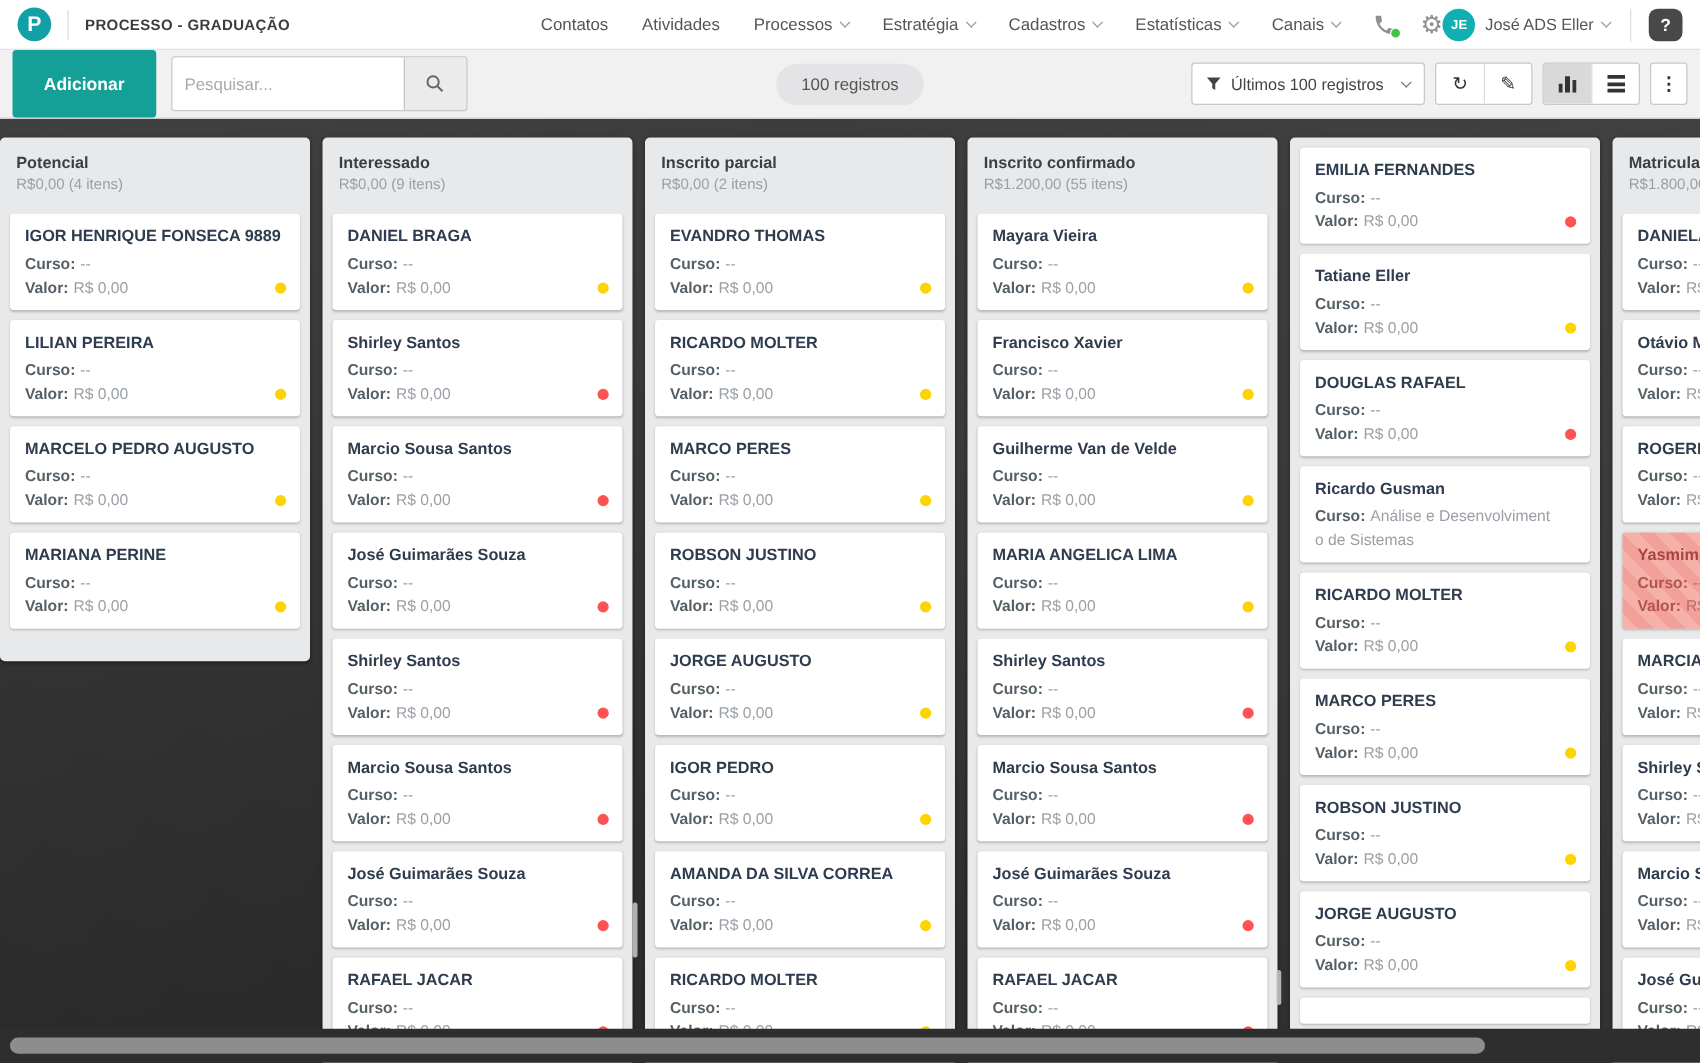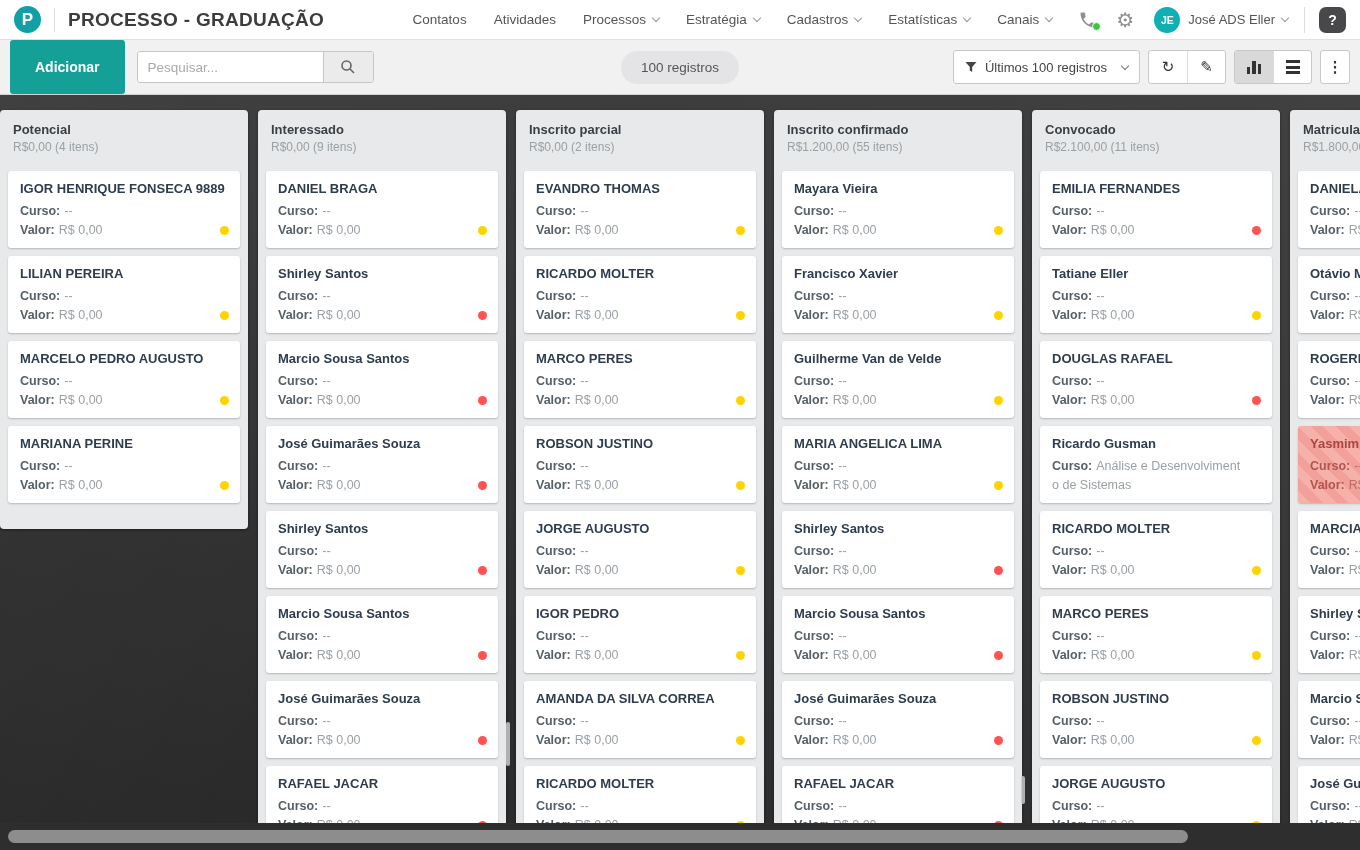--- a/index.html
+++ b/index.html
@@ -4,45 +4,45 @@
 <style>
   * { margin:0; padding:0; box-sizing:border-box; }
   html,body { width:1360px; height:850px; overflow:hidden; font-family:"Liberation Sans", sans-serif; background:#333; }
 
   
   .header { position:absolute; top:0; left:0; width:1360px; height:40px; background:#fff;
             border-bottom:1px solid #e0e0e0; display:flex; align-items:center; padding:0 14px; z-index:30; }
   .logo { width:27px; height:27px; border-radius:50%; background:#12a0a6; color:#fff; font-weight:bold;
           font-size:17px; display:flex; align-items:center; justify-content:center; }
   .logo-sep { width:1px; height:24px; background:#ddd; margin:0 13px; }
-  .app-title { font-size:19px; font-weight:bold; color:#3c3c3c; letter-spacing:.3px; }
+  .app-title { font-size:12px; font-weight:bold; color:#3c3c3c; letter-spacing:.3px; }
   .nav { margin-left:auto; display:flex; align-items:center; gap:27px; }
   .nav-item { font-size:13.5px; color:#555; cursor:pointer; display:flex; align-items:center; white-space:nowrap; }
   .caret { width:6px; height:6px; border-right:1.6px solid #999; border-bottom:1.6px solid #999;
            transform:rotate(45deg); display:inline-block; margin-left:7px; margin-top:-3px; }
   .hdr-icons { display:flex; align-items:center; gap:18px; margin-left:26px; }
   .phone-wrap { position:relative; width:20px; height:20px; }
   .phone-wrap svg { fill:#8f8f8f; }
   .online-dot { position:absolute; right:-3px; bottom:-1px; width:9px; height:9px; border-radius:50%;
                 border:1.5px solid #fff; }
   .gear { font-size:20px; color:#8f8f8f; line-height:20px; }
-  .user { display:flex; align-items:center; margin-left:20px; cursor:pointer;text-align:right; }
+  .user { display:flex; align-items:center; cursor:pointer;text-align:right; }
   .avatar { width:26px; height:26px; border-radius:50%; background:#10afb4; color:#fff; font-size:10.5px;
             font-weight:bold; display:flex; align-items:center; justify-content:center; margin-right:8px; }
   .user-name { font-size:13px; color:#555; white-space:nowrap; }
   .user-sep { width:1px; height:26px; background:#ddd; margin:0 14px 0 16px; }
   .help-btn { width:27px; height:26px; background:#48484a; border-radius:7px; color:#fff; font-weight:bold;
               font-size:14px; display:flex; align-items:center; justify-content:center; cursor:pointer; }
 
   
   .toolbar { position:absolute; top:40px; left:0; width:1360px; height:55px; background:#f1f1f2;
              border-bottom:1px solid #d2d2d2; display:flex; align-items:center; padding:0 10px; z-index:29; }
   .btn-add { background:#15a097; color:#fff; border:none; font-size:14px; font-weight:bold;
              padding:0 25px; height:54px; border-radius:3px; cursor:pointer; }
-  .search-group { display:flex; height:32px; border:1px solid #c6c6c6; border-radius:3px; overflow:hidden;
+  .search-group { display:flex; height:44px; border:1px solid #c6c6c6; border-radius:3px; overflow:hidden;
                   margin-left:12px; background:#fff; }
   .search-input { border:none; outline:none; width:185px; padding:0 10px; font-size:13.5px; color:#444; }
   .search-input::placeholder { color:#aaa; }
   .search-btn { width:50px; background:#ebebeb; border:none; border-left:1px solid #c6c6c6; cursor:pointer;
                 display:flex; align-items:center; justify-content:center; }
   .records-pill { position:absolute; left:50%; transform:translateX(-50%); background:#e4e4e6; color:#555;
                   font-size:13.5px; padding:9px 20px; border-radius:18px; }
   .right-controls { margin-left:auto; display:flex; align-items:center; gap:8px;padding-left:28px; }
   .filter-box { height:34px; background:#fff; border:1px solid #c8c8c8; border-radius:3px; display:flex;
                 align-items:center; gap:8px; padding:0 11px; font-size:13px; color:#444; cursor:pointer; }
@@ -394,24 +394,20 @@
       </div>
       <div class="card">
         <div class="card-name">RAFAEL JACAR</div>
         <div class="card-row"><span class="lbl">Curso:</span><span class="val">--</span></div>
         <div class="card-row"><span class="lbl">Valor:</span><span class="val">R$ 0,00</span></div>
         <span class="status-dot" style="background: rgb(255, 82, 82);"></span>
       </div>
       <div class="card"></div>
     </div>
     <div class="column">
-      <div class="col-head">
-        <div class="col-title">Convocado</div>
-        <div class="col-sub">R$2.100,00 (11 itens)</div>
-      </div>
       <div class="card">
         <div class="card-name">EMILIA FERNANDES</div>
         <div class="card-row"><span class="lbl">Curso:</span><span class="val">--</span></div>
         <div class="card-row"><span class="lbl">Valor:</span><span class="val">R$ 0,00</span></div>
         <span class="status-dot" style="background: rgb(255, 82, 82);"></span>
       </div>
       <div class="card">
         <div class="card-name">Tatiane Eller</div>
         <div class="card-row"><span class="lbl">Curso:</span><span class="val">--</span></div>
         <div class="card-row"><span class="lbl">Valor:</span><span class="val">R$ 0,00</span></div>

